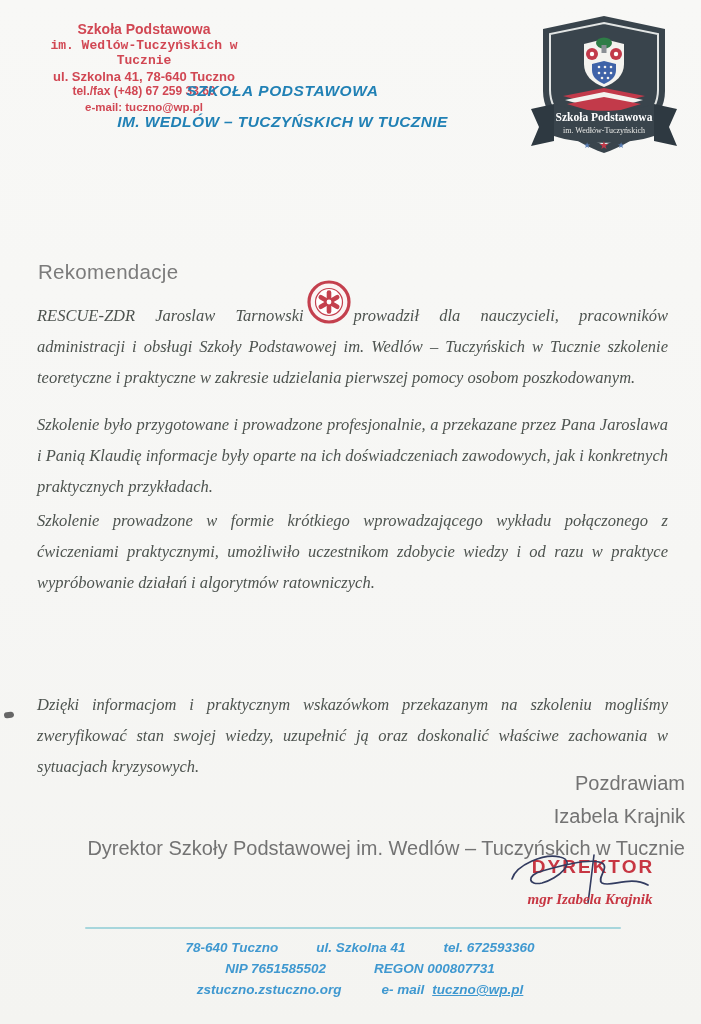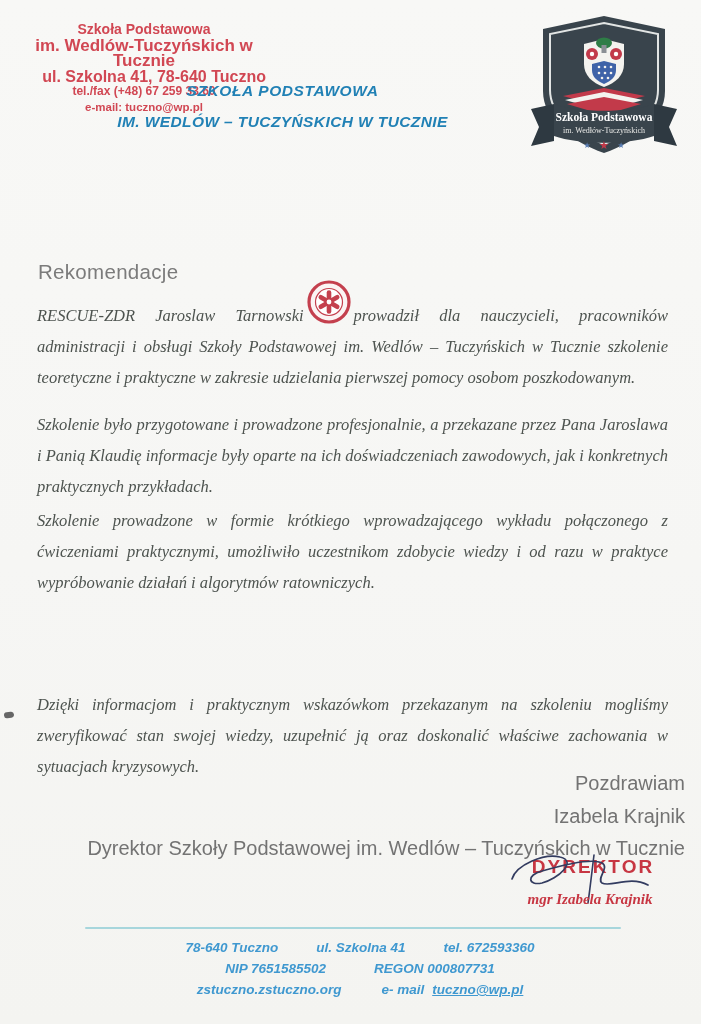--- a/index.html
+++ b/index.html
@@ -12,22 +12,22 @@
     position:relative;width:701px;height:1024px;overflow:hidden;
     background:linear-gradient(180deg,#f8f8f6 0%,#f6f6f4 55%,#f4f4f1 100%);
     padding-left:32px;
   }
   
   .contact-stamp{
     position:absolute;left:22px;top:22px;width:244px;
     text-align:center;color:#d14753;font-weight:700;line-height:15.5px;
   }
   .contact-stamp .l1{font-size:14px;}
-  .contact-stamp .l2{font-size:17px;}
-  .contact-stamp .l3{font-size:16px;text-align:right;}
+  .contact-stamp .l2{font-size:13px;font-family:Liberation Mono, monospace;}
+  .contact-stamp .l3{font-size:13px;}
   .contact-stamp .l4{font-size:12px;}
   .contact-stamp .l5{font-size:11.5px;}
   
   .main-title{
     position:absolute;left:55px;top:82px;width:455px;text-align:center;
     color:#2181b5;font-weight:700;font-style:italic;
   }
   .main-title .t1{font-size:15.5px;letter-spacing:.6px;}
   .main-title .t2{font-size:15.5px;letter-spacing:.4px;margin-top:13px;}
   

